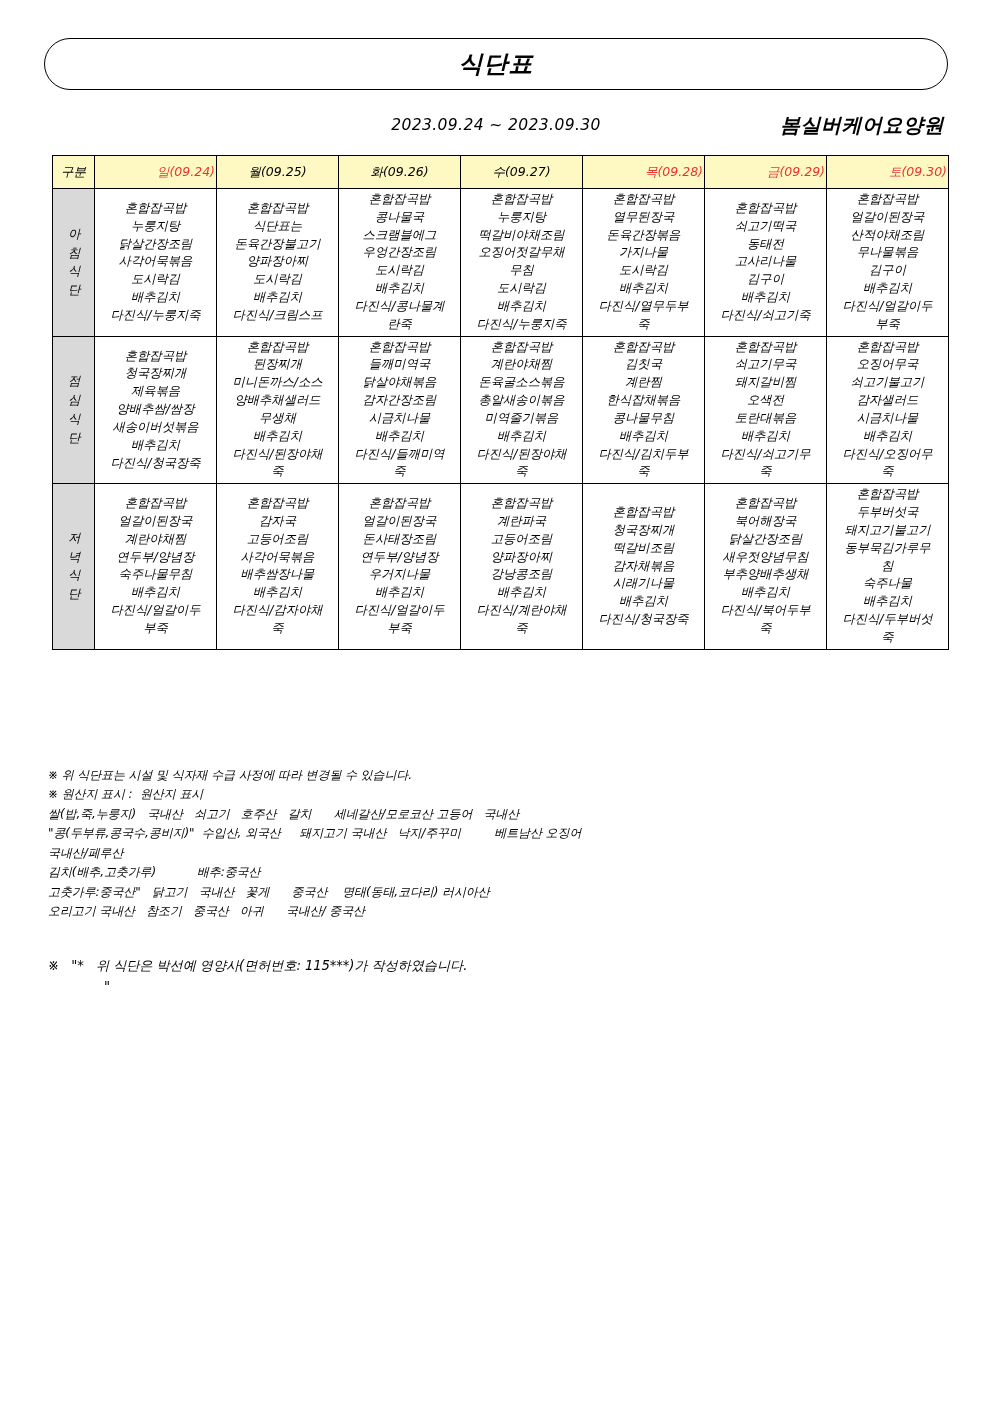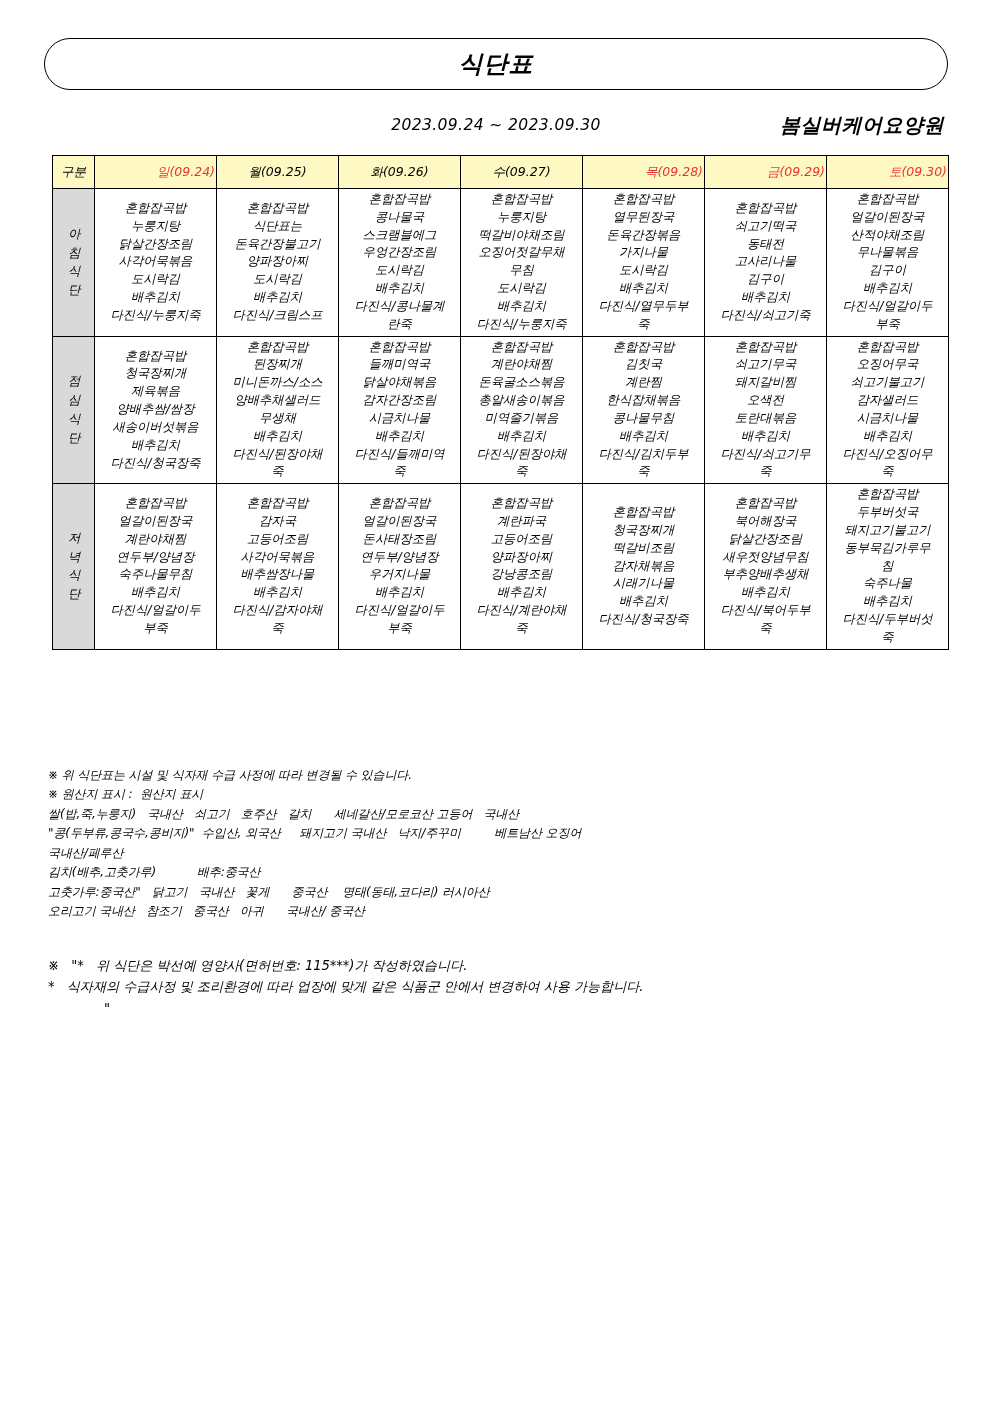--- a/index.html
+++ b/index.html
@@ -384,17 +384,16 @@
       <div class="line">쌀(밥,죽,누룽지)   국내산   쇠고기   호주산   갈치      세네갈산/모로코산 고등어   국내산</div>
       <div class="line">"콩(두부류,콩국수,콩비지)"  수입산, 외국산     돼지고기 국내산   낙지/주꾸미         베트남산 오징어</div>
       <div class="line">국내산/페루산</div>
       <div class="line">김치(배추,고춧가루)           배추:중국산</div>
       <div class="line">고춧가루:중국산"   닭고기   국내산   꽃게      중국산    명태(동태,코다리) 러시아산</div>
       <div class="line">오리고기 국내산   참조기   중국산   아귀      국내산/ 중국산</div>
     </div>
 
   <div class="notes-2">
       <div class="line">※   "*   위 식단은 박선예 영양사(면허번호: 115***)가 작성하였습니다.</div>
-      <div class="line">*   식자재의 수급사정 및 조리환경에 따라 업장에 맞게 같은 식품군 안에서 변경하여 사용 가능합니다.</div>
       <div class="line trailing-quote">"</div>
     </div>
 
 </div>
 
 </body></html>

